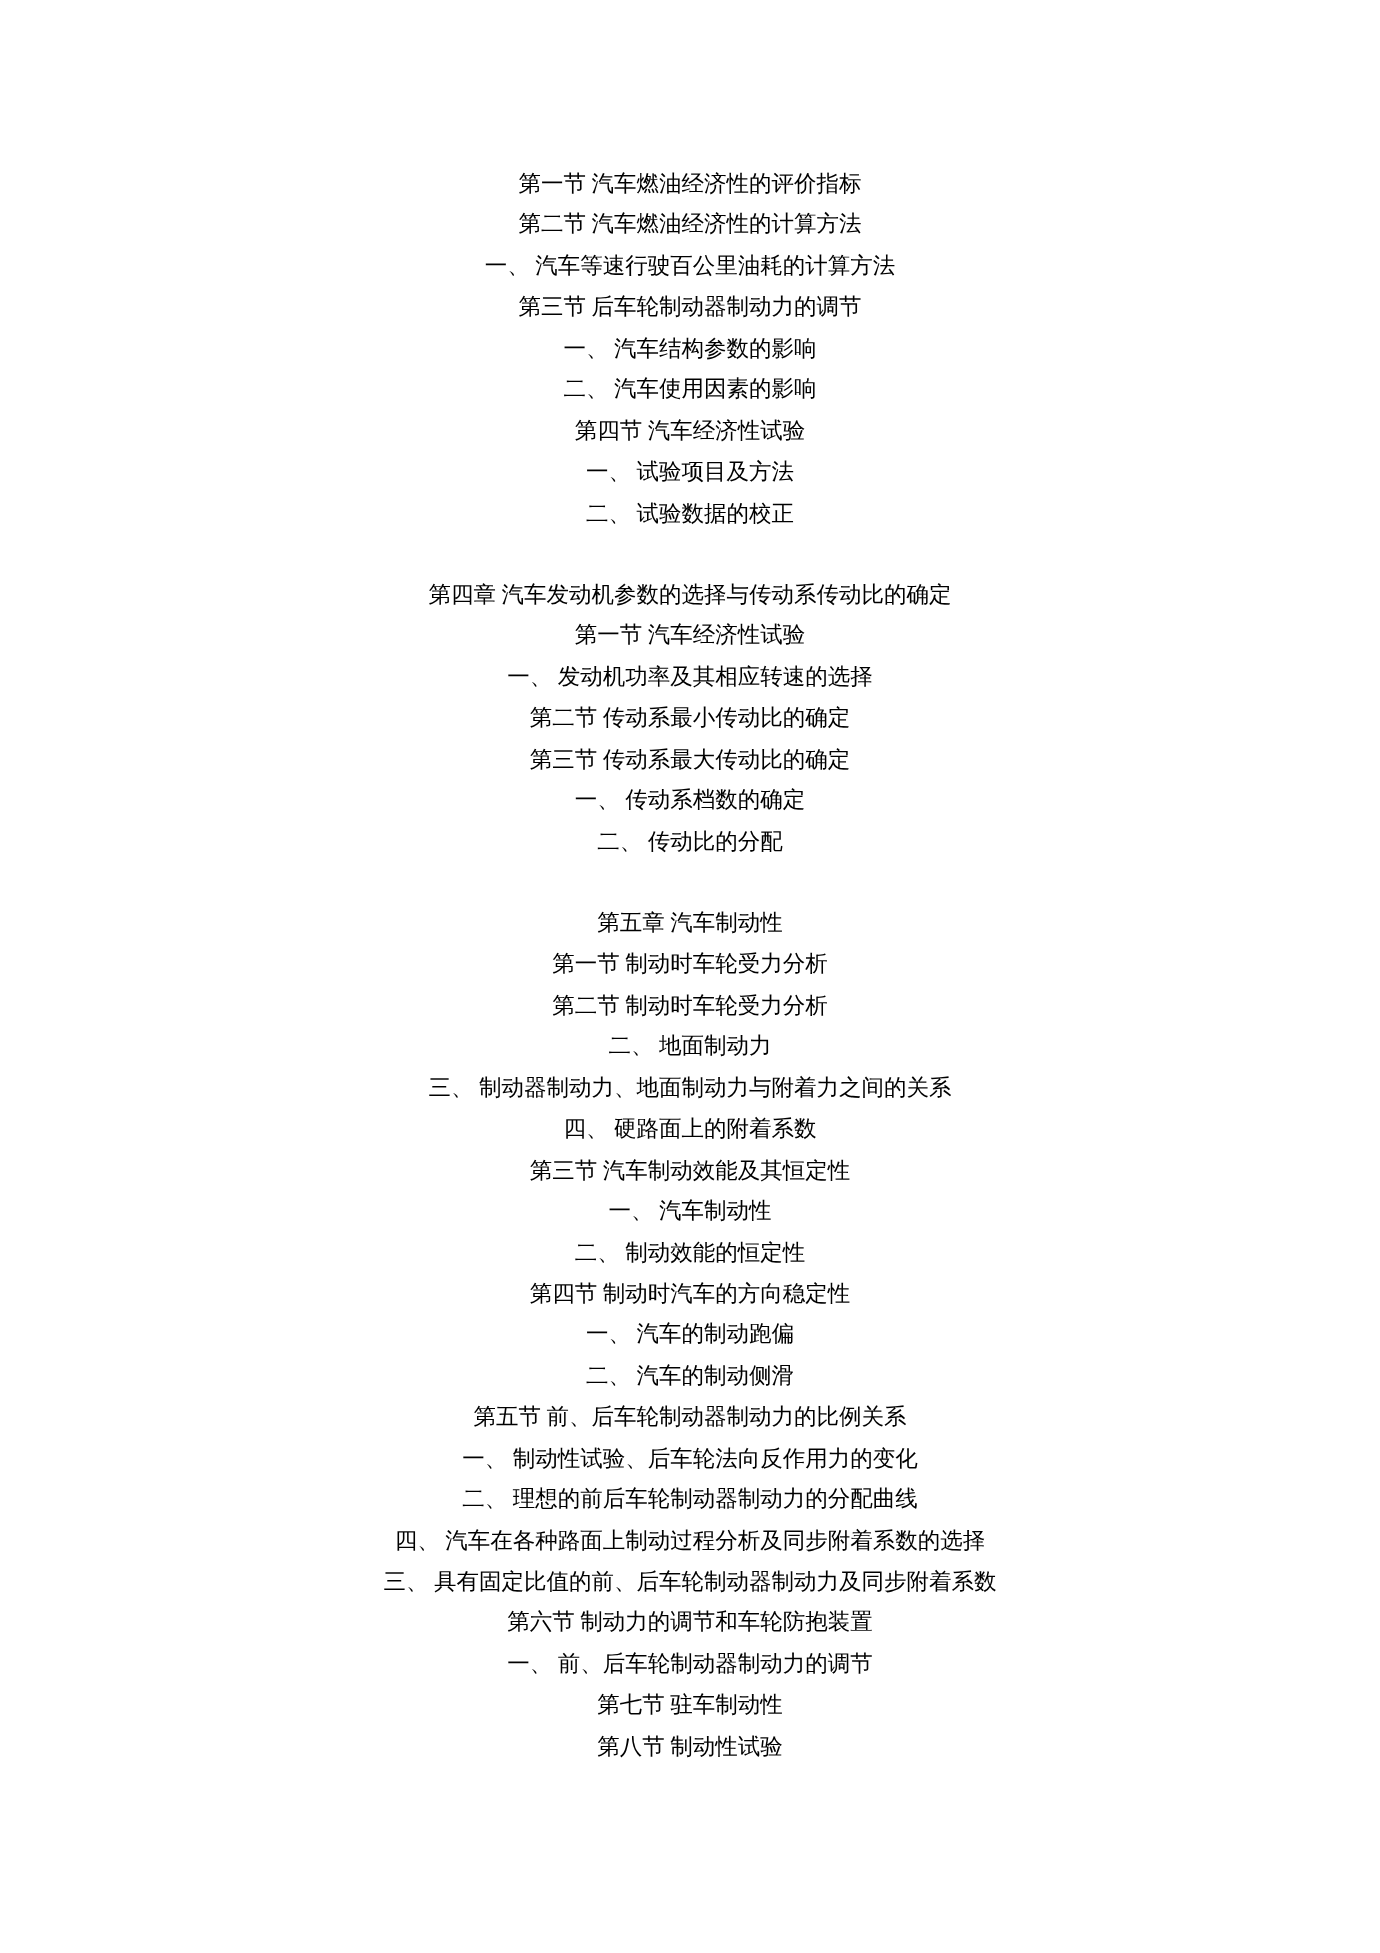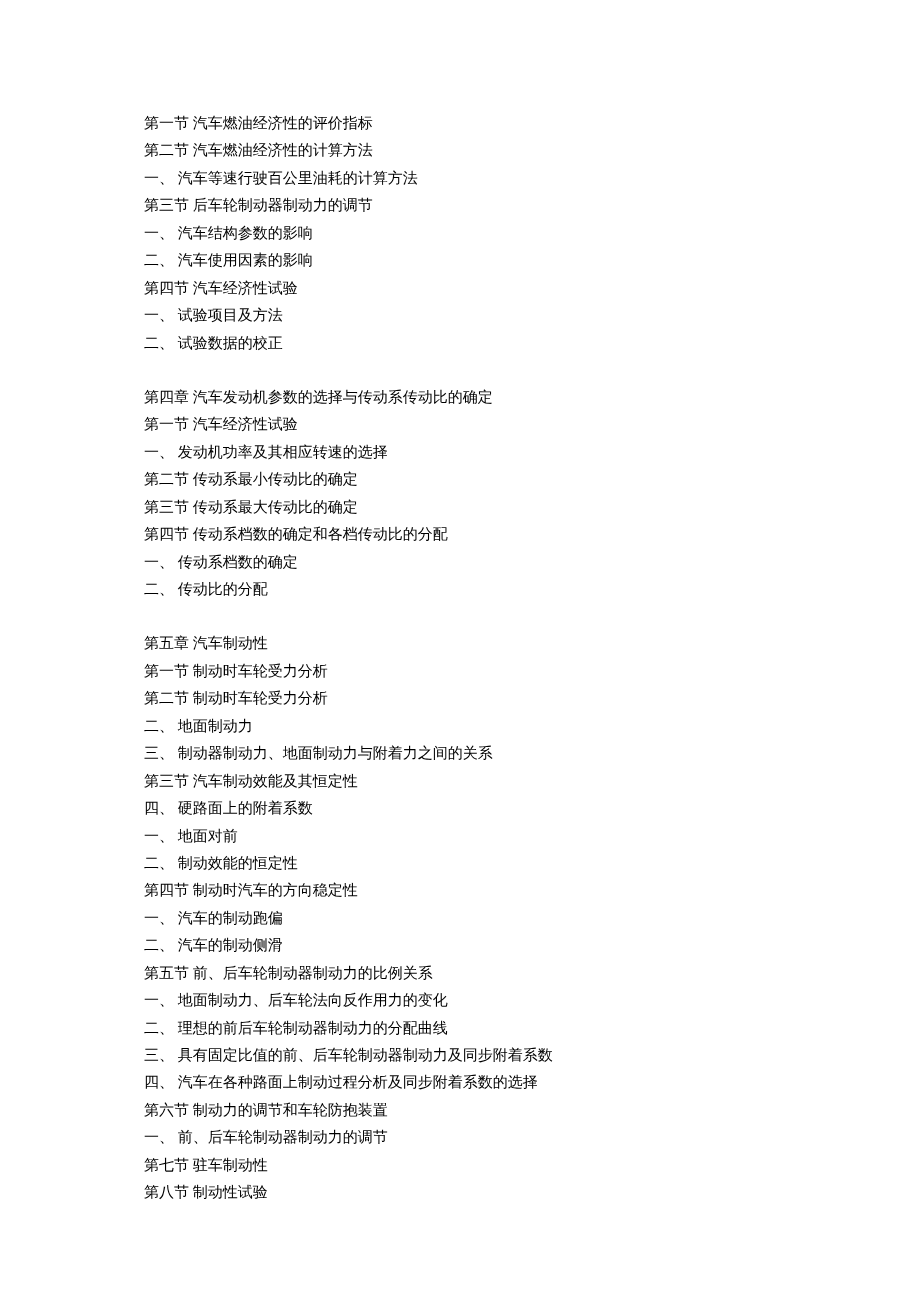--- a/index.html
+++ b/index.html
@@ -4,21 +4,21 @@
   <style>
     * { margin: 0; padding: 0; box-sizing: border-box; }
     html, body { width: 920px; background: #fff; }
     body {
       font-family: "SimSun", "宋体", serif;
       font-size: 15px;
       line-height: 1.83;
       color: #000;
       padding: 110px 144px 80px 144px;
     }
-    .line { white-space: nowrap; }
+    .line { white-space: nowrap; text-align: center; }
     .blank { height: 27px; }
   </style>
 </head>
 <body>
 
 <div id="doc">
     <div class="line">第一节 汽车燃油经济性的评价指标</div>
     <div class="line">第二节 汽车燃油经济性的计算方法</div>
     <div class="line">一、 汽车等速行驶百公里油耗的计算方法</div>
     <div class="line">第三节 后车轮制动器制动力的调节</div>
@@ -26,38 +26,37 @@
     <div class="line">二、 汽车使用因素的影响</div>
     <div class="line">第四节 汽车经济性试验</div>
     <div class="line">一、 试验项目及方法</div>
     <div class="line">二、 试验数据的校正</div>
     <div class="blank"></div>
     <div class="line">第四章 汽车发动机参数的选择与传动系传动比的确定</div>
     <div class="line">第一节 汽车经济性试验</div>
     <div class="line">一、 发动机功率及其相应转速的选择</div>
     <div class="line">第二节 传动系最小传动比的确定</div>
     <div class="line">第三节 传动系最大传动比的确定</div>
-    <div class="line">第四节 传动系档数的确定和各档传动比的分配</div>
     <div class="line">一、 传动系档数的确定</div>
     <div class="line">二、 传动比的分配</div>
     <div class="blank"></div>
     <div class="line">第五章 汽车制动性</div>
     <div class="line">第一节 制动时车轮受力分析</div>
     <div class="line">第二节 制动时车轮受力分析</div>
     <div class="line">二、 地面制动力</div>
     <div class="line">三、 制动器制动力、地面制动力与附着力之间的关系</div>
+    <div class="line">四、 硬路面上的附着系数</div>
     <div class="line">第三节 汽车制动效能及其恒定性</div>
-    <div class="line">四、 硬路面上的附着系数</div>
-    <div class="line">一、 地面对前</div>
+    <div class="line">一、 汽车制动性</div>
     <div class="line">二、 制动效能的恒定性</div>
     <div class="line">第四节 制动时汽车的方向稳定性</div>
     <div class="line">一、 汽车的制动跑偏</div>
     <div class="line">二、 汽车的制动侧滑</div>
     <div class="line">第五节 前、后车轮制动器制动力的比例关系</div>
-    <div class="line">一、 地面制动力、后车轮法向反作用力的变化</div>
+    <div class="line">一、 制动性试验、后车轮法向反作用力的变化</div>
     <div class="line">二、 理想的前后车轮制动器制动力的分配曲线</div>
+    <div class="line">四、 汽车在各种路面上制动过程分析及同步附着系数的选择</div>
     <div class="line">三、 具有固定比值的前、后车轮制动器制动力及同步附着系数</div>
-    <div class="line">四、 汽车在各种路面上制动过程分析及同步附着系数的选择</div>
     <div class="line">第六节 制动力的调节和车轮防抱装置</div>
     <div class="line">一、 前、后车轮制动器制动力的调节</div>
     <div class="line">第七节 驻车制动性</div>
     <div class="line">第八节 制动性试验</div>
   </div>
 
 </body></html>

